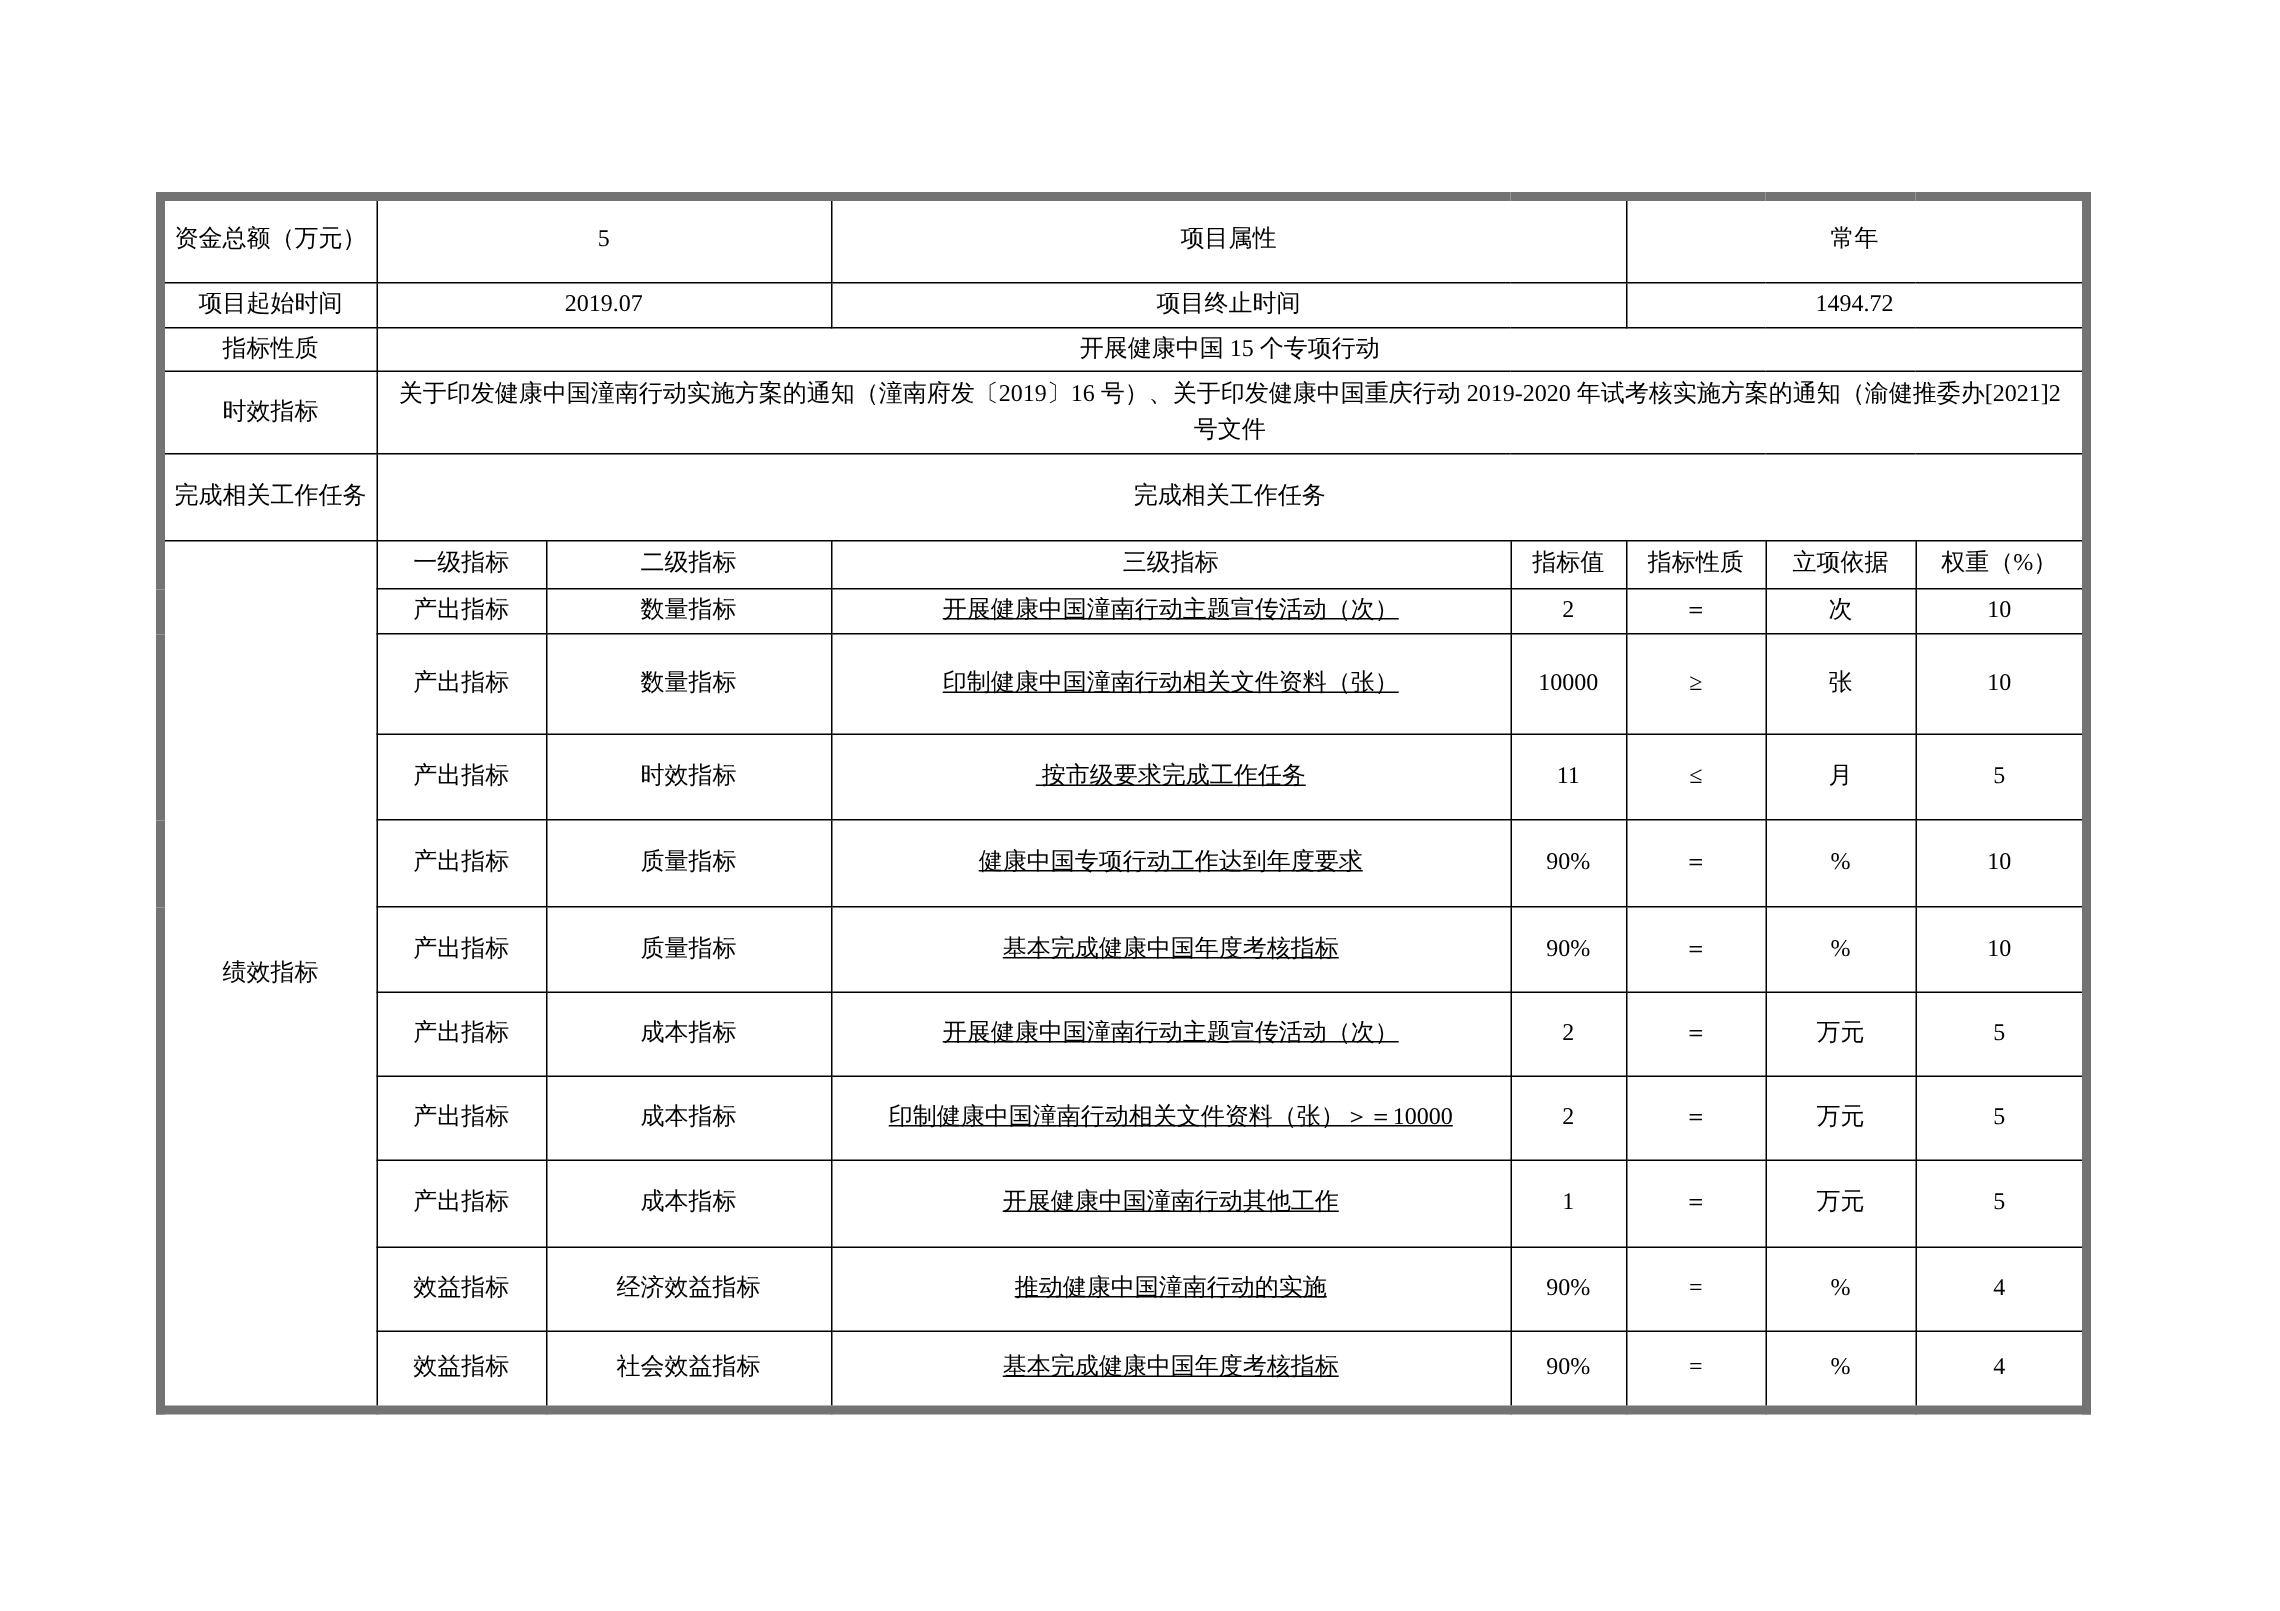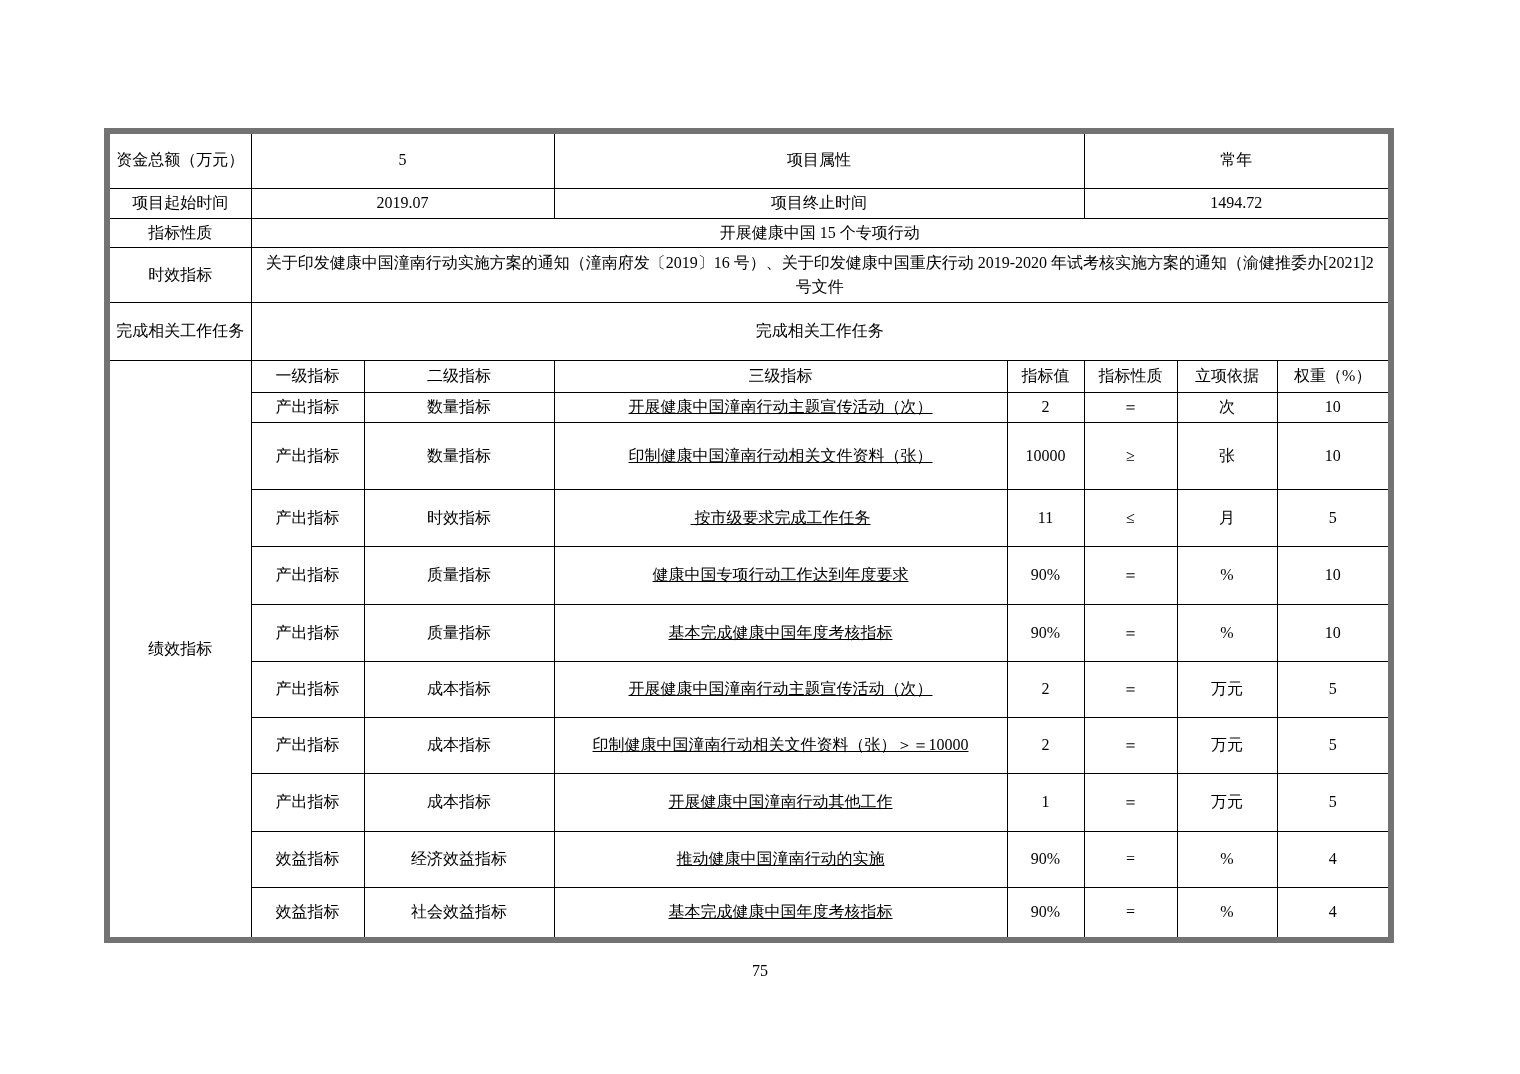--- a/index.html
+++ b/index.html
@@ -195,14 +195,13 @@
       <td class="left3">基本完成健康中国年度考核指标</td>
       <td>90%</td>
       <td>=</td>
       <td>%</td>
       <td>4</td>
     </tr>
 
   </tbody>
     </table>
 
-  <div class="pageno">75</div>
 </div>
 
 </body></html>

